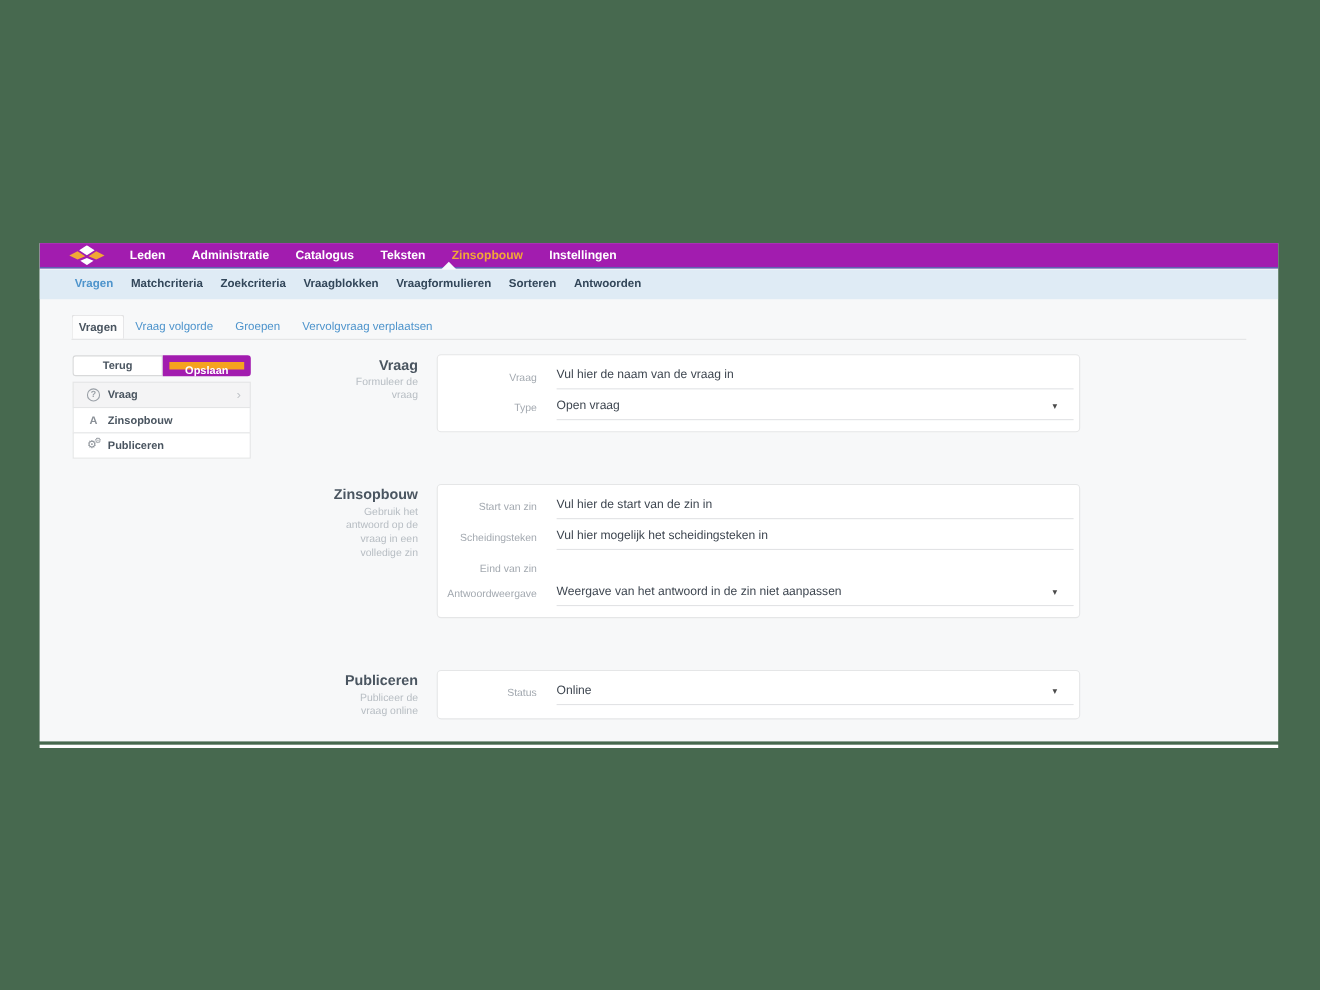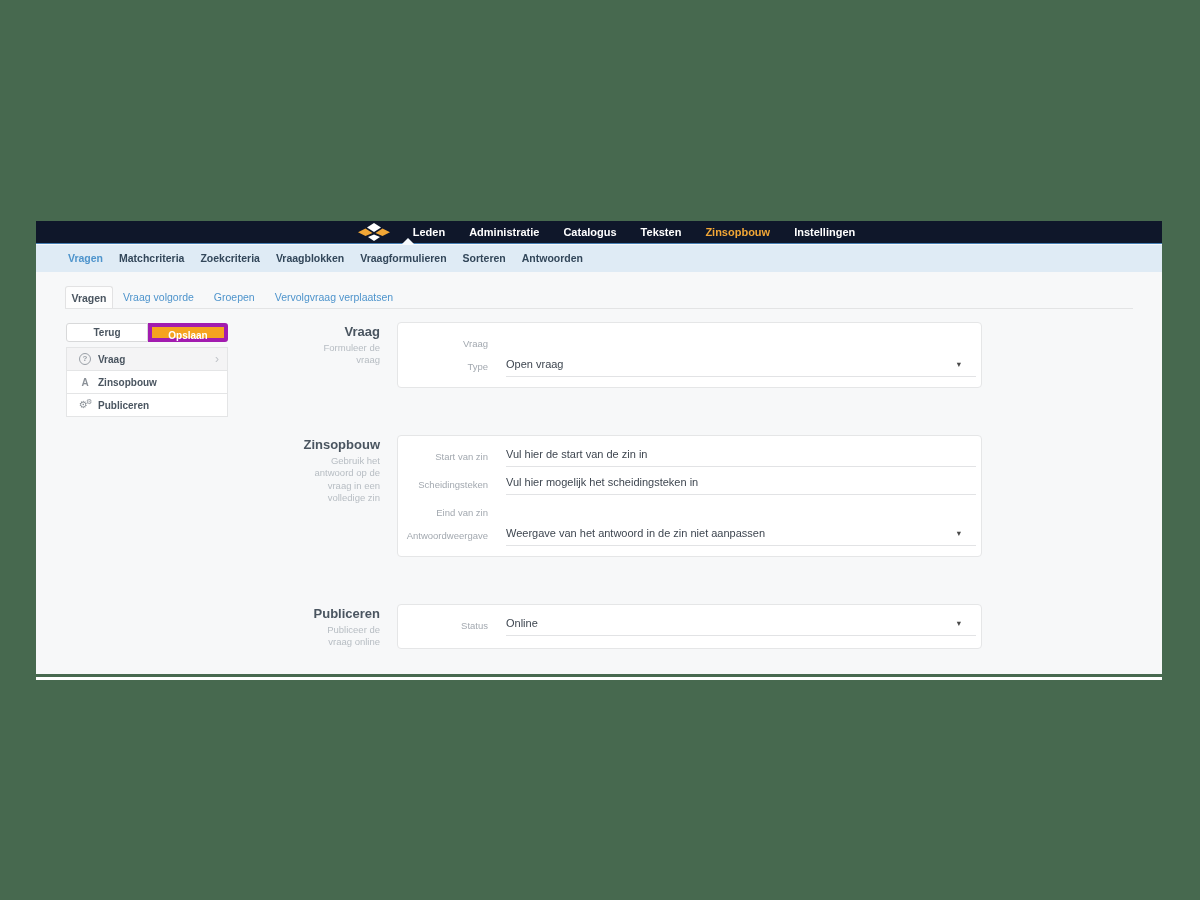--- a/index.html
+++ b/index.html
@@ -3,22 +3,22 @@
 <meta charset="utf-8">
 <style>
   html,body{margin:0;padding:0;background:#47694F;}
   *{box-sizing:border-box;}
   .stage{position:relative;width:1200px;height:900px;background:#47694F;overflow:hidden;
          font-family:"Liberation Sans","DejaVu Sans",sans-serif;}
   .window{position:absolute;left:36px;top:221px;width:1126px;height:453px;background:#F7F8F9;overflow:hidden;}
   .bottom-strip{position:absolute;left:36px;top:677px;width:1126px;height:3px;background:#FFFFFF;}
 
   
-  .topnav{position:absolute;left:0;top:0;width:100%;height:23px;background:#0f172a;
-          border-bottom:1px solid #467FB4;display:flex;align-items:center;padding-left:26px;justify-content:center;}
+  .topnav{position:absolute;left:0;top:0;width:100%;height:23px;background:#a21caf;
+          border-bottom:1px solid #467FB4;display:flex;align-items:center;padding-left:26px;}
   .logo{display:flex;align-items:center;margin-right:10px;cursor:pointer;}
   .nav-item{display:block;padding:0 12px;line-height:23px;font-size:11px;font-weight:bold;
             color:#FFFFFF;text-decoration:none;cursor:pointer;}
   .nav-item.active{color:#F2A736;}
 
   
   .subnav{position:absolute;left:0;top:24px;width:100%;height:27px;background:#DFEBF5;
           display:flex;align-items:center;padding-left:24px;}
   .subnav-item{display:block;padding:0 8px;line-height:27px;font-size:10.5px;font-weight:bold;
                color:#33475A;text-decoration:none;cursor:pointer;}
@@ -33,21 +33,21 @@
               border-radius:3px 3px 0 0;text-align:center;line-height:22px;font-size:10.5px;
               font-weight:bold;color:#4A5560;}
   .tab-link{line-height:22px;padding:0 10px;font-size:10.5px;color:#4E94CC;text-decoration:none;cursor:pointer;}
   .tabline{position:absolute;left:29px;top:87px;width:1068px;height:1px;background:#E3E4E5;}
 
   
   .sidebar{position:absolute;left:30px;top:102px;width:162px;border-radius:22px;}
   .btnrow{display:flex;height:19px;}
   .btn-back{flex:0 0 82px;background:#FFFFFF;border:1px solid #D8D9DA;border-radius:3px 0 0 3px;
             font-size:10px;font-weight:bold;color:#4A5560;text-align:center;line-height:17px;cursor:pointer;}
-  .btn-save{flex:0 0 80px;background:#F5A31F;border:4px solid #a21caf;border-radius:0 3px 3px 0;
+  .btn-save{flex:0 0 80px;background:#F5A31F;border:6px solid #a21caf;border-radius:0 3px 3px 0;
             font-size:10px;font-weight:bold;color:#FFFFFF;text-align:center;line-height:17px;cursor:pointer;}
   .side-list{margin-top:5px;}
   .side-item{display:flex;align-items:center;height:24px;background:#FFFFFF;
              border:1px solid #E4E5E6;margin-top:-1px;padding:0 8px 0 12px;cursor:pointer;}
   .side-item:first-child{margin-top:0;}
   .side-item.active{background:#F4F4F5;}
   .side-label{flex:1;font-size:10px;font-weight:bold;color:#4A5560;margin-left:7px;}
   .icon-qcircle{width:12px;height:12px;border:1px solid #9AA0A7;border-radius:50%;
                 font-size:8px;line-height:10px;text-align:center;color:#9AA0A7;font-weight:bold;}
   .icon-a{width:12px;font-size:10px;font-weight:bold;color:#8A9097;text-align:center;}
@@ -137,20 +137,21 @@
     <div class="main">
 
       <div class="section">
         <div class="shead">
           <div class="stitle">Vraag</div>
           <div class="ssub">Formuleer de vraag</div>
         </div>
         <div class="scard">
           <div class="frow">
             <div class="flabel">Vraag</div>
+            <div class="ffield">Vul hier de naam van de vraag in</div>
           </div>
           <div class="frow">
             <div class="flabel">Type</div>
             <div class="ffield select"><span>Open vraag</span><span class="caret">▾</span></div>
           </div>
         </div>
       </div>
 
       <div class="section">
         <div class="shead">

